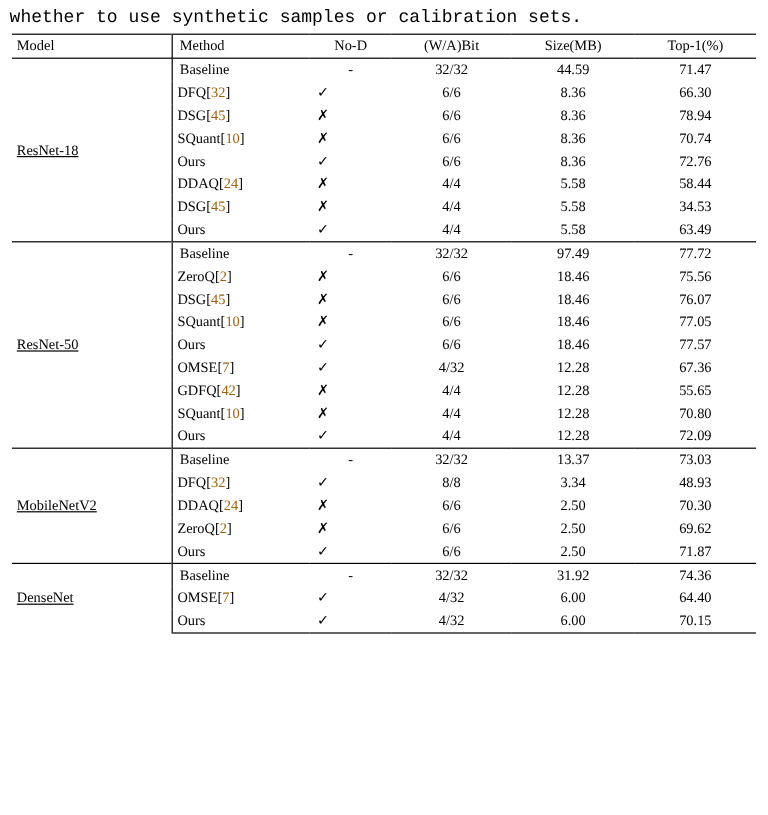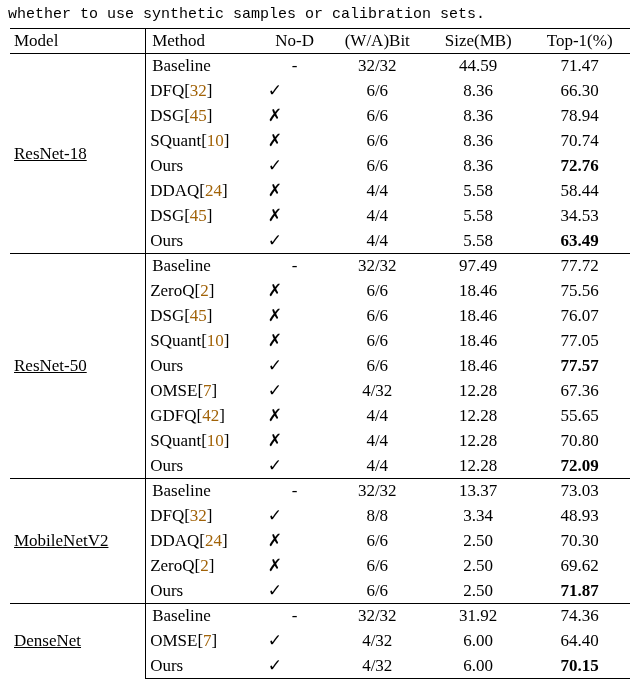--- a/index.html
+++ b/index.html
@@ -1,30 +1,30 @@
 <!DOCTYPE html>
 <html><head>
 <meta charset="utf-8">
 <style>
   html,body{margin:0;padding:0;background:#fff;}
   body{font-family:"Times New Roman",Times,serif;font-size:15px;color:#000;width:640px;}
   .captionfrag{padding:6px 0 2px 8px;height:20px;overflow:hidden;font-family:Liberation Mono, monospace;}
   .tablewrap{padding:0 10px 10px 10px;}
-  table{border-collapse:collapse;width:100%;font-size:17px;}
+  table{border-collapse:collapse;width:100%;font-size:12px;}
   th,td{padding:2px 6px;text-align:center;font-weight:normal;white-space:nowrap;}
   th:first-child,td:first-child{text-align:left;padding-left:4px;}
   th:nth-child(2),td:nth-child(2){text-align:left;}
   .topbar{border-top:1.2px solid #000;}
   .midbar{border-top:0.6px solid #000;}
   .hdr th{border-bottom:0.6px solid #000;}
   .hdr th:first-child{border-right:0.6px solid #000;}
   td.mcol{border-right:0.6px solid #000;vertical-align:middle;text-align:left;text-decoration:underline;}
   .botbar td{border-bottom:1.2px solid #000;}
   .ref{color:#a16207;}
-  .bold{font-weight:bold;}
+  .bold{font-weight:normal;}
 </style>
 </head>
 <body>
 
 <div class="captionfrag">whether to use synthetic samples or calibration sets.</div>
 
 <div class="tablewrap">
   <table>
     <thead>
       <tr class="hdr topbar">

